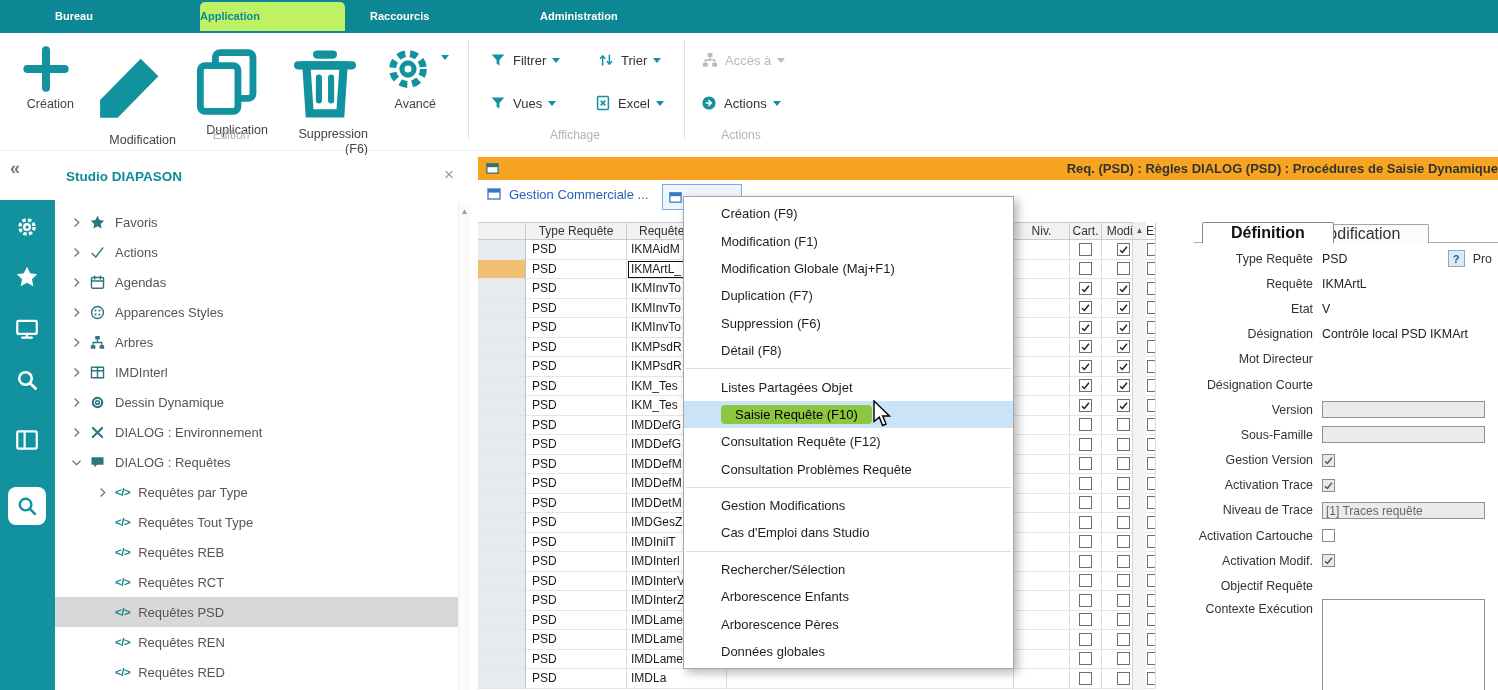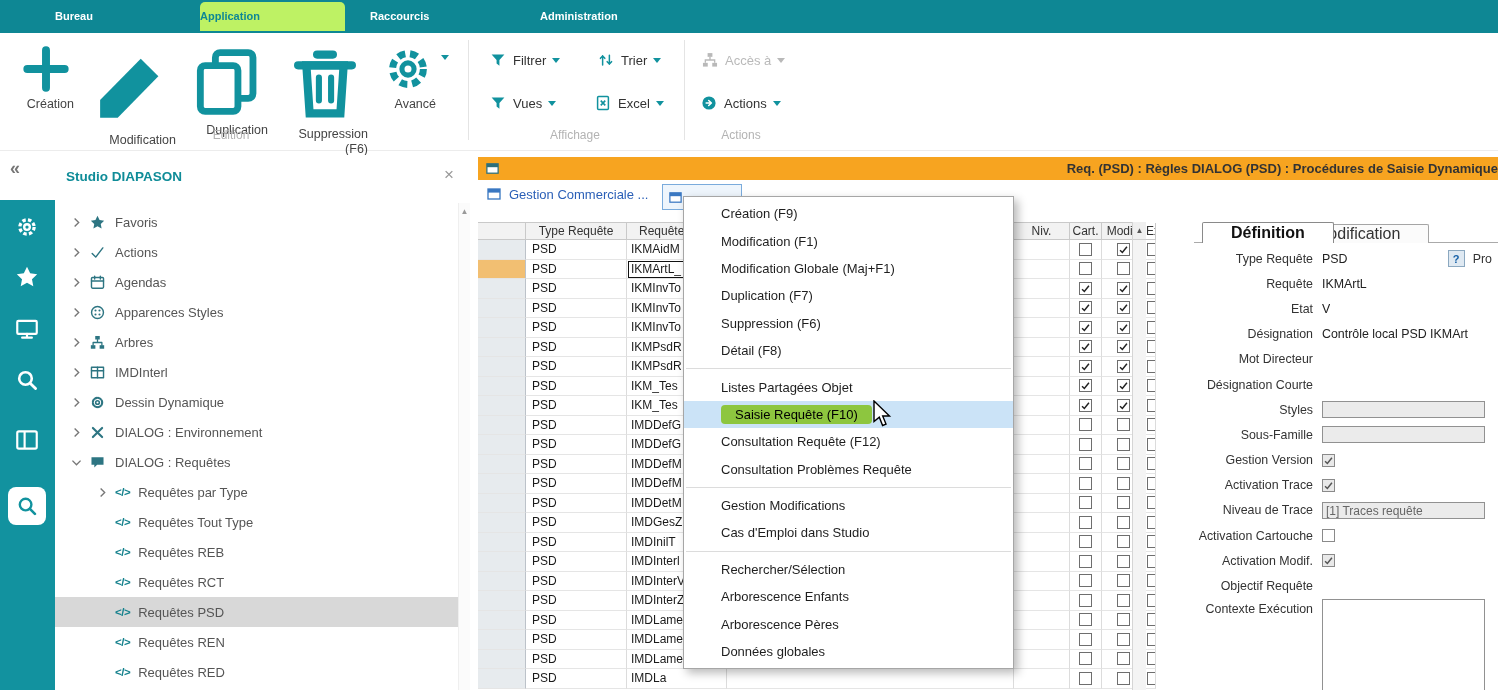--- a/index.html
+++ b/index.html
@@ -1029,21 +1029,21 @@
         </div>
         <div class="f-row">
           <div class="f-label">Mot Directeur</div>
           <div class="f-val"></div>
         </div>
         <div class="f-row">
           <div class="f-label">Désignation Courte</div>
           <div class="f-val"></div>
         </div>
         <div class="f-row">
-          <div class="f-label">Styles</div>
+          <div class="f-label">Version</div>
           <div class="f-input"></div>
         </div>
         <div class="f-row">
           <div class="f-label">Sous-Famille</div>
           <div class="f-input"></div>
         </div>
         <div class="f-row">
           <div class="f-label">Gestion Version</div>
           <span class="pcb dis">
             <svg viewBox="0 0 24 24">

